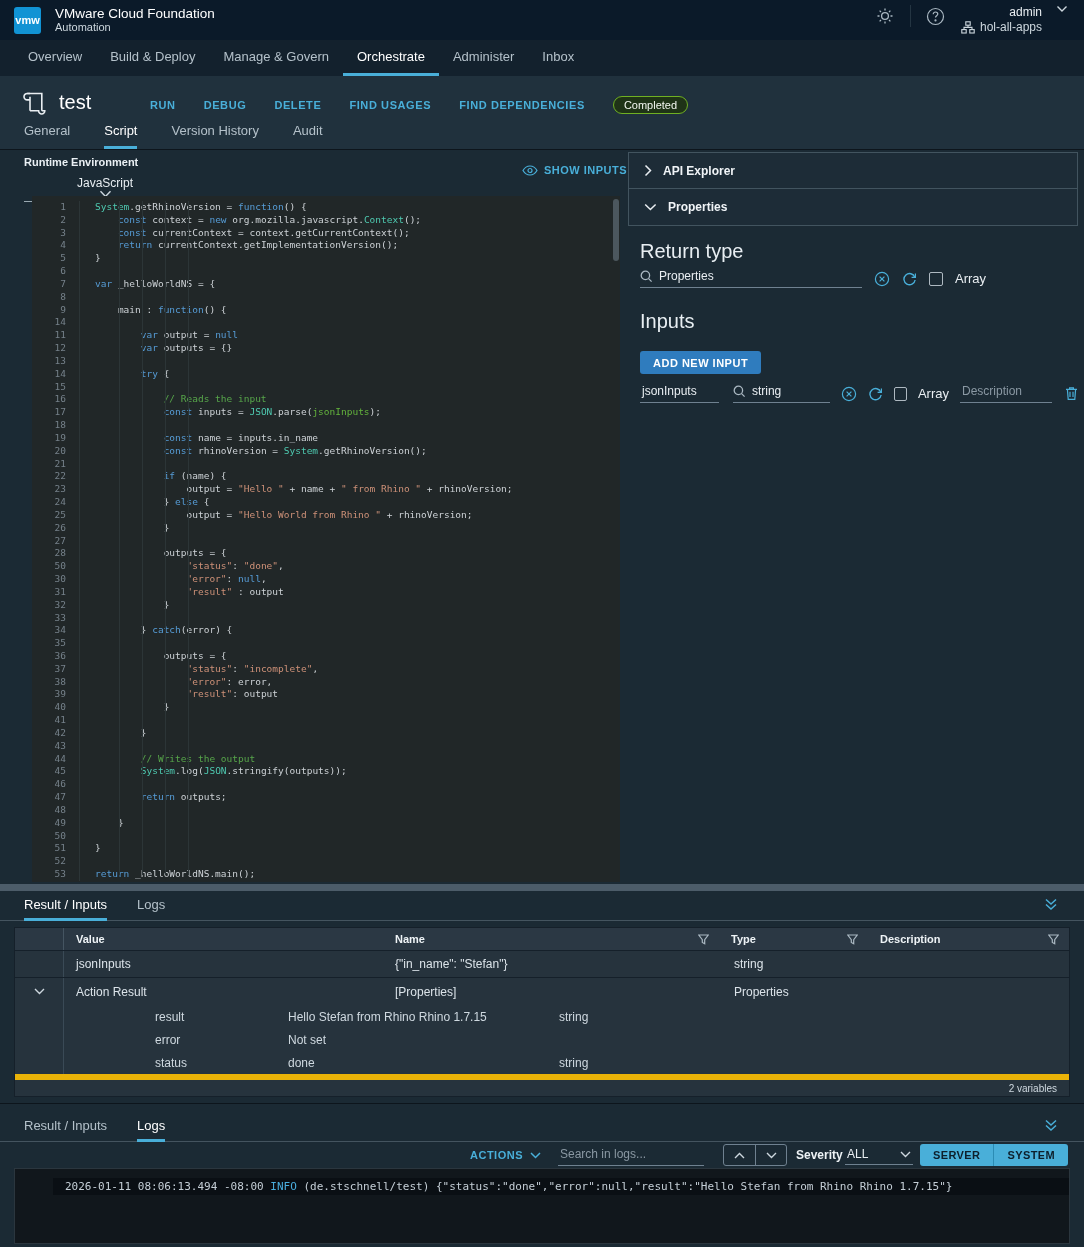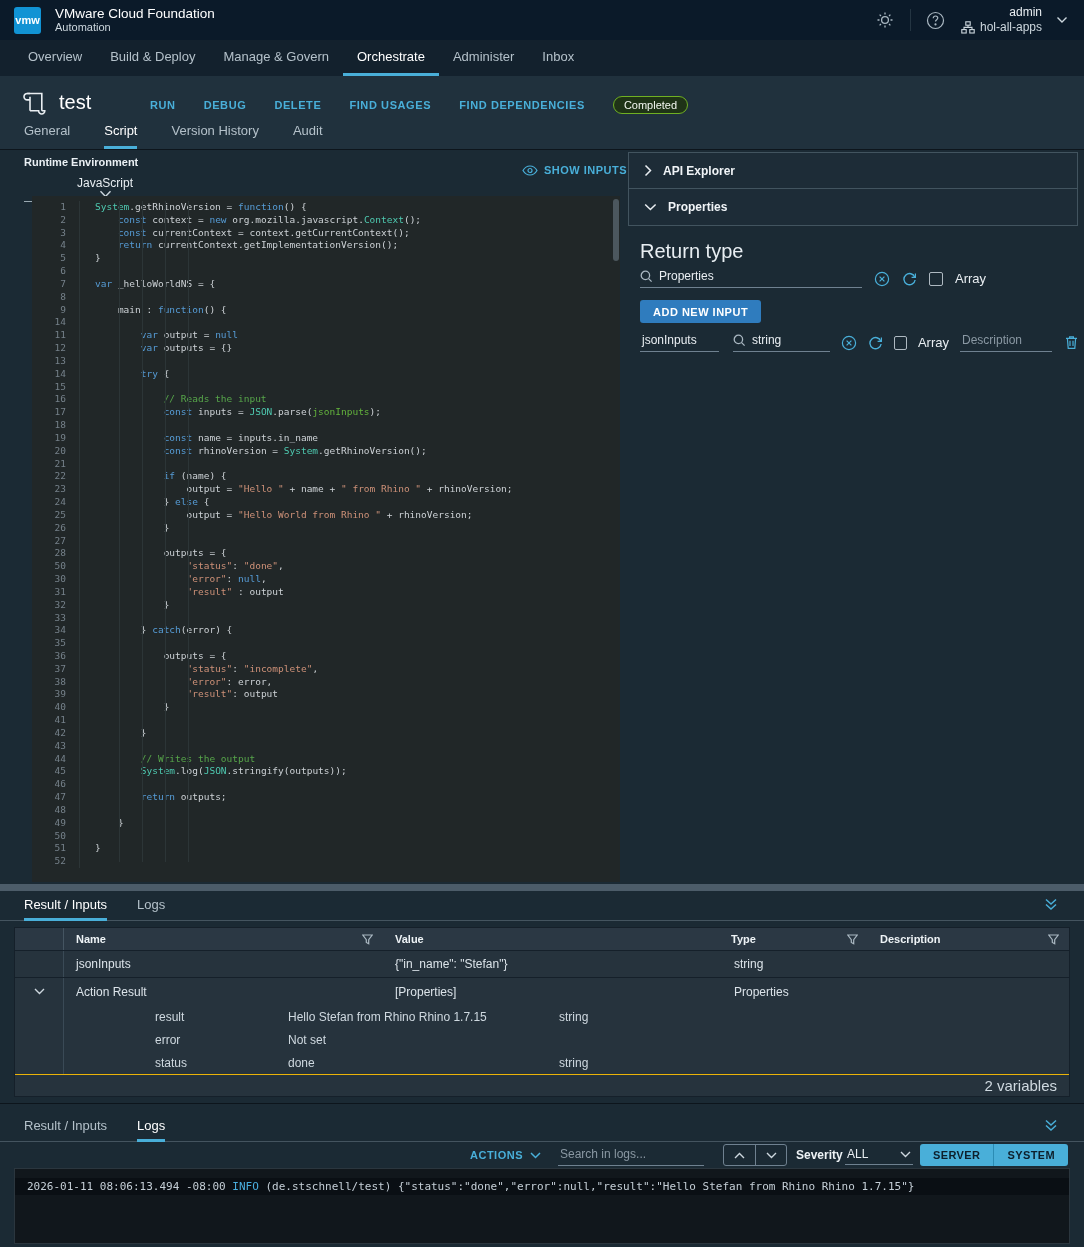--- a/index.html
+++ b/index.html
@@ -9,21 +9,21 @@
     font-family:"Liberation Sans", sans-serif; color:#e9eef2;
   }
   svg { display:block; }
 
   
   .header { position:absolute; left:0; top:0; width:1084px; height:40px; background:#0b1a29; display:flex; align-items:center; }
   .logo { width:27px; height:27px; margin-left:14px; border-radius:3px; background:#1193d4; color:#fff; font-weight:bold; font-size:11px; display:flex; align-items:center; justify-content:center; }
   .brand { margin-left:14px; line-height:1.15; }
   .brand .product { font-size:13.5px; color:#ffffff; }
   .brand .suite { font-size:11px; color:#cdd7de; }
-  .header-right { margin-left:auto; display:flex; align-items:center; gap:14px; padding-right:16px; }
+  .header-right { margin-left:auto; display:flex; gap:14px; padding-right:16px; }
   .hdr-icon { width:22px; height:22px; display:flex; align-items:center; justify-content:center; cursor:pointer; }
   .hdr-divider { width:1px; height:22px; background:#35475424; background:#35475499; }
   .user-block { display:flex; flex-direction:column; align-items:flex-end; line-height:1.25; }
   .user-block .user { font-size:12px; color:#e9eef2; }
   .org-line { display:flex; align-items:center; gap:5px; font-size:12px; color:#cdd7de; }
 
   
   .nav { position:absolute; left:0; top:40px; width:1084px; height:36px; background:#13212d; display:flex; align-items:stretch; padding-left:14px; }
   .nav-item { display:flex; align-items:center; padding:0 14px; font-size:13px; color:#b4c1ca; border-bottom:3px solid transparent; cursor:pointer; }
   .nav-item.active { color:#ffffff; border-bottom-color:#49afd9; }
@@ -91,40 +91,40 @@
   .thead .hcell { display:flex; align-items:center; justify-content:space-between; padding:0 10px 0 12px; height:100%; }
   .thead .hcell.first { border-right:1px solid #455562; }
   .trow { display:grid; grid-template-columns:49px 319px 336px 149px 1fr; background:#26333d; align-items:center; color:#dbe3e9; }
   .trow.main { height:27px; }
   .trow.sub { grid-template-columns:49px 79px 133px 268px 1fr; height:23px; color:#cfd9e0; }
   .trow .exp { height:100%; border-right:1px solid #3a4a56; display:flex; align-items:center; justify-content:center; }
   .trow .cname, .trow .cvalue { padding-left:12px; }
   .trow .ctype { padding-left:15px; }
   .trow .cdesc { padding-left:16px; }
   .trow.rb { border-bottom:1px solid #15202a; }
-  .tfoot { background:#26333d; border-top:1px solid #eab308; height:22px; display:flex; align-items:center; justify-content:flex-end; padding-right:12px; font-size:15px; color:#cfd9e0; }
+  .tfoot { background:#26333d; border-top:6px solid #eab308; height:22px; display:flex; align-items:center; justify-content:flex-end; padding-right:12px; font-size:10px; color:#cfd9e0; }
 
   
   .log-toolbar { position:absolute; left:0; top:38px; width:1084px; height:26px; display:flex; align-items:center; }
   .actions-menu { position:absolute; left:470px; display:flex; align-items:center; gap:7px; color:#49afd9; font-size:11px; font-weight:bold; letter-spacing:.5px; cursor:pointer; }
   .log-search { position:absolute; left:558px; width:146px; background:transparent; border:none; border-bottom:1px solid #6f8190; font-family:inherit; font-size:12px; color:#e9eef2; padding:2px 2px 4px 2px; }
   .log-search::placeholder { color:#8a98a3; }
   .pager { position:absolute; left:723px; display:flex; border:1px solid #6f8190; border-radius:3px; overflow:hidden; height:22px; }
   .pager .pbtn { width:31px; display:flex; align-items:center; justify-content:center; cursor:pointer; }
   .pager .pbtn + .pbtn { border-left:1px solid #6f8190; }
   .severity-label { position:absolute; left:796px; font-size:12px; font-weight:bold; color:#eef3f6; }
   .severity-select { position:absolute; left:845px; width:68px; border-bottom:1px solid #6f8190; display:flex; align-items:center; justify-content:space-between; font-size:12px; color:#e9eef2; padding:2px 2px 3px 2px; cursor:pointer; }
   .toggle-group { position:absolute; left:920px; height:22px; display:flex; background:#49afd9; border-radius:3px; overflow:hidden; }
   .toggle-group .tbtn { padding:0 13px; display:flex; align-items:center; font-size:11px; font-weight:bold; letter-spacing:.4px; color:#0d1f2c; cursor:pointer; }
   .toggle-group .tbtn + .tbtn { border-left:1px solid #2b8cb4; }
   .sort-arrows { position:absolute; left:1041px; display:flex; gap:6px; color:#49afd9; font-size:14px; }
   .sort-arrows span { cursor:pointer; }
 
   
-  .log-box { position:absolute; left:14px; top:64px; width:1056px; height:76px; background:#11171c; border:1px solid #2b363e; font-family:"DejaVu Sans Mono", monospace; font-size:11px; }
+  .log-box { position:absolute; left:14px; top:64px; width:1056px; height:76px; background:#11171c; border:1px solid #2b363e; font-family:"DejaVu Sans Mono", monospace; font-size:11px;padding-left:38px; }
   .log-entry { margin-top:9px; background:#0a0f14; padding:2px 8px 2px 12px; white-space:pre; color:#c5cfd7; cursor:default; }
   .log-entry .lvl { color:#4aaede; }
 </style>
 </head>
 <body>
 
 <div class="header">
   <div class="logo">vmw</div>
   <div class="brand">
     <div class="product">VMware Cloud Foundation</div>
@@ -266,20 +266,21 @@
         <div class="code-row"><span class="gutter">43</span><span class="code-text"></span></div>
         <div class="code-row"><span class="gutter">44</span><span class="code-text"><span class="tok-p">        </span><span class="tok-c">// Writes the output</span></span></div>
         <div class="code-row"><span class="gutter">45</span><span class="code-text"><span class="tok-p">        </span><span class="tok-t">System</span><span class="tok-p">.log(</span><span class="tok-t">JSON</span><span class="tok-p">.stringify(outputs));</span></span></div>
         <div class="code-row"><span class="gutter">46</span><span class="code-text"></span></div>
         <div class="code-row"><span class="gutter">47</span><span class="code-text"><span class="tok-p">        </span><span class="tok-k">return</span><span class="tok-p"> outputs;</span></span></div>
         <div class="code-row"><span class="gutter">48</span><span class="code-text"></span></div>
         <div class="code-row"><span class="gutter">49</span><span class="code-text"><span class="tok-p">    }</span></span></div>
         <div class="code-row"><span class="gutter">50</span><span class="code-text"></span></div>
         <div class="code-row"><span class="gutter">51</span><span class="code-text"><span class="tok-p">}</span></span></div>
         <div class="code-row"><span class="gutter">52</span><span class="code-text"></span></div>
+        <div class="code-row"><span class="gutter">53</span><span class="code-text"><span class="tok-k">return</span><span class="tok-p"> _helloWorldNS.main();</span></span></div>
       </div>
     <div class="vscroll"></div>
   </div>
 
   <div class="right-panel">
     <div class="accordion">
       <svg width="8" height="13" viewBox="0 0 8 13" fill="none" stroke="#e9eef2" stroke-width="1.5">
           <path d="M1.5 1.5l5 5-5 5"></path>
         </svg>
       <span class="acc-label">API Explorer</span>
@@ -309,20 +310,21 @@
       <button class="icon-btn">
         <svg width="15" height="15" viewBox="0 0 15 15" fill="none" stroke="#49afd9" stroke-width="1.4">
             <path d="M12.8 6.2A5.6 5.6 0 1 0 13.1 9"></path>
             <path d="M13.4 2.6v3.8h-3.8" stroke-width="1.2"></path>
           </svg>
       </button>
       <span class="checkbox"></span>
       <span class="array-label">Array</span>
     </div>
 
+    <div class="section-heading" style="margin-top:22px;">Inputs</div>
     <button class="add-input-btn">ADD NEW INPUT</button>
 
     <div class="field-row" style="gap:11px;">
       <div class="plain-field" style="width:90px;">jsonInputs</div>
       <div class="search-field" style="width:112px; margin-left:3px;">
         <svg width="13" height="13" viewBox="0 0 13 13" fill="none" stroke="#aab8c2" stroke-width="1.3">
             <circle cx="5.4" cy="5.4" r="4.2"></circle>
             <path d="M8.6 8.6l3 3"></path>
           </svg>
         <span class="fval">string</span>
@@ -360,27 +362,27 @@
       <span class="collapse-btn">
       <svg width="14" height="14" viewBox="0 0 14 14" fill="none" stroke="#49afd9" stroke-width="1.5">
           <path d="M2 2.5l5 4.5 5-4.5M2 7.5l5 4.5 5-4.5"></path>
         </svg>
     </span>
   </div>
   <div class="rtable">
     <div class="thead" id="table-head">
         <div class="hcell first"></div>
         <div class="hcell">
+          <span>Value</span>
+        </div>
+        <div class="hcell">
           <span>Name</span>
           <svg width="11" height="11" viewBox="0 0 11 11" fill="none" stroke="#aab8c2" stroke-width="1.2">
             <path d="M0.8 1h9.4L6.7 5.6v4.2l-2.4-1.4V5.6L0.8 1z"></path>
           </svg>
-        </div>
-        <div class="hcell">
-          <span>Value</span>
         </div>
         <div class="hcell">
           <span>Type</span>
           <svg width="11" height="11" viewBox="0 0 11 11" fill="none" stroke="#aab8c2" stroke-width="1.2">
             <path d="M0.8 1h9.4L6.7 5.6v4.2l-2.4-1.4V5.6L0.8 1z"></path>
           </svg>
         </div>
         <div class="hcell">
           <span>Description</span>
           <svg width="11" height="11" viewBox="0 0 11 11" fill="none" stroke="#aab8c2" stroke-width="1.2">

